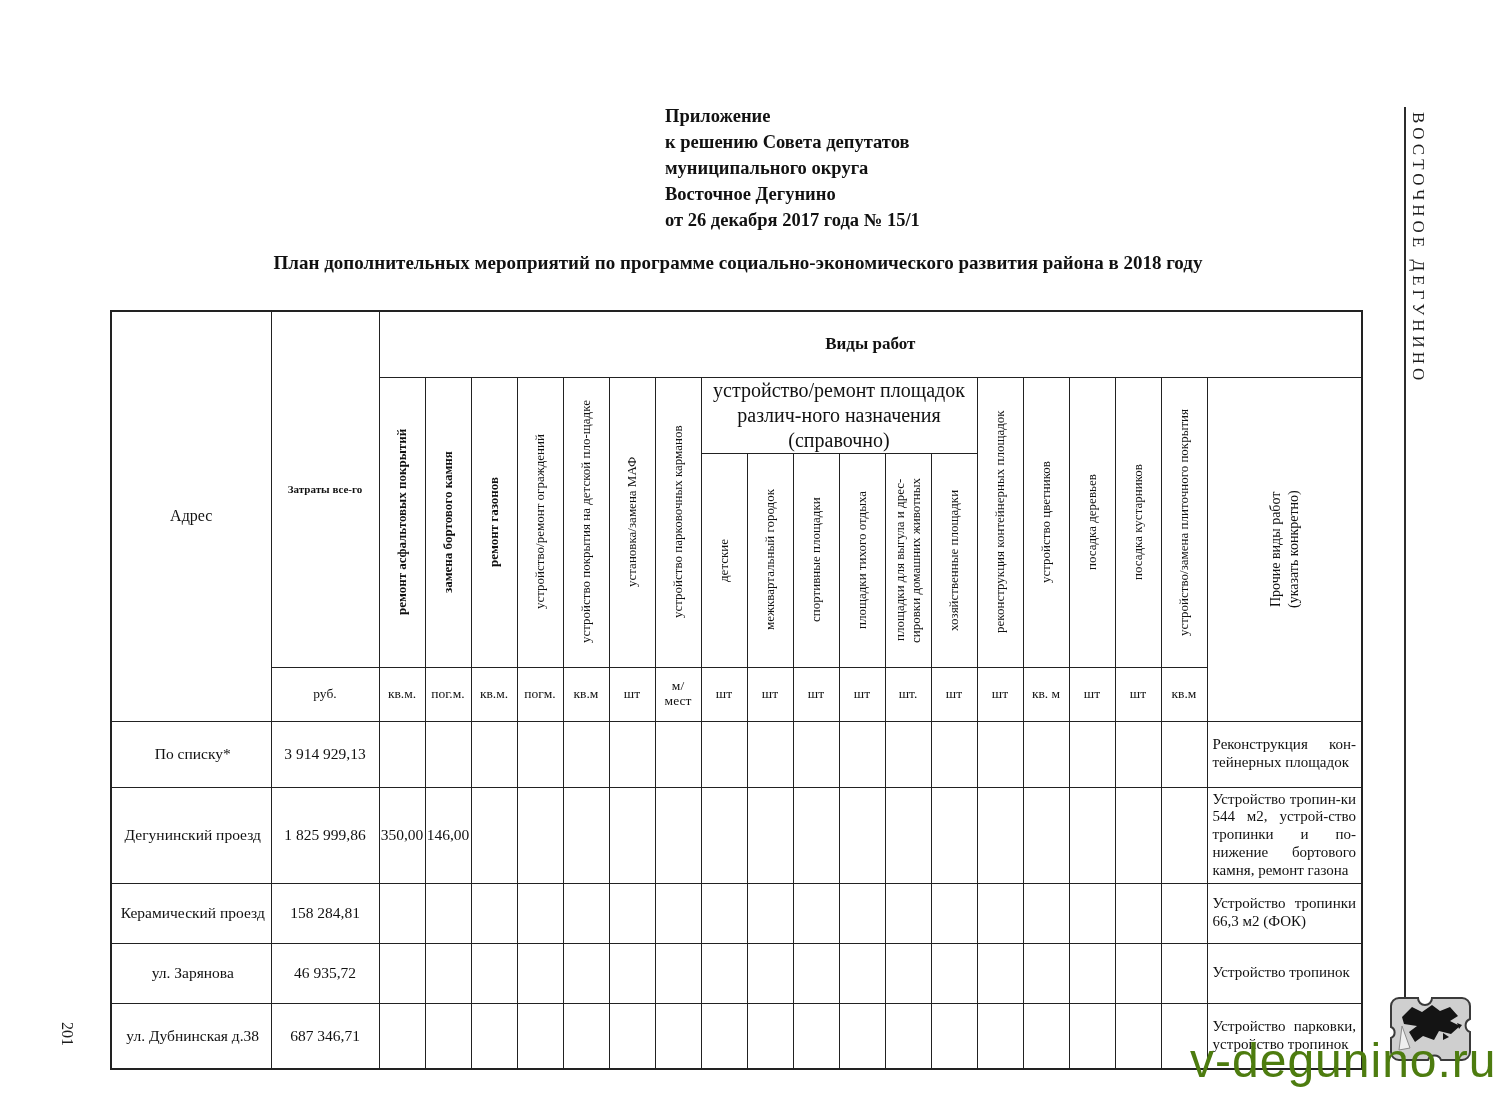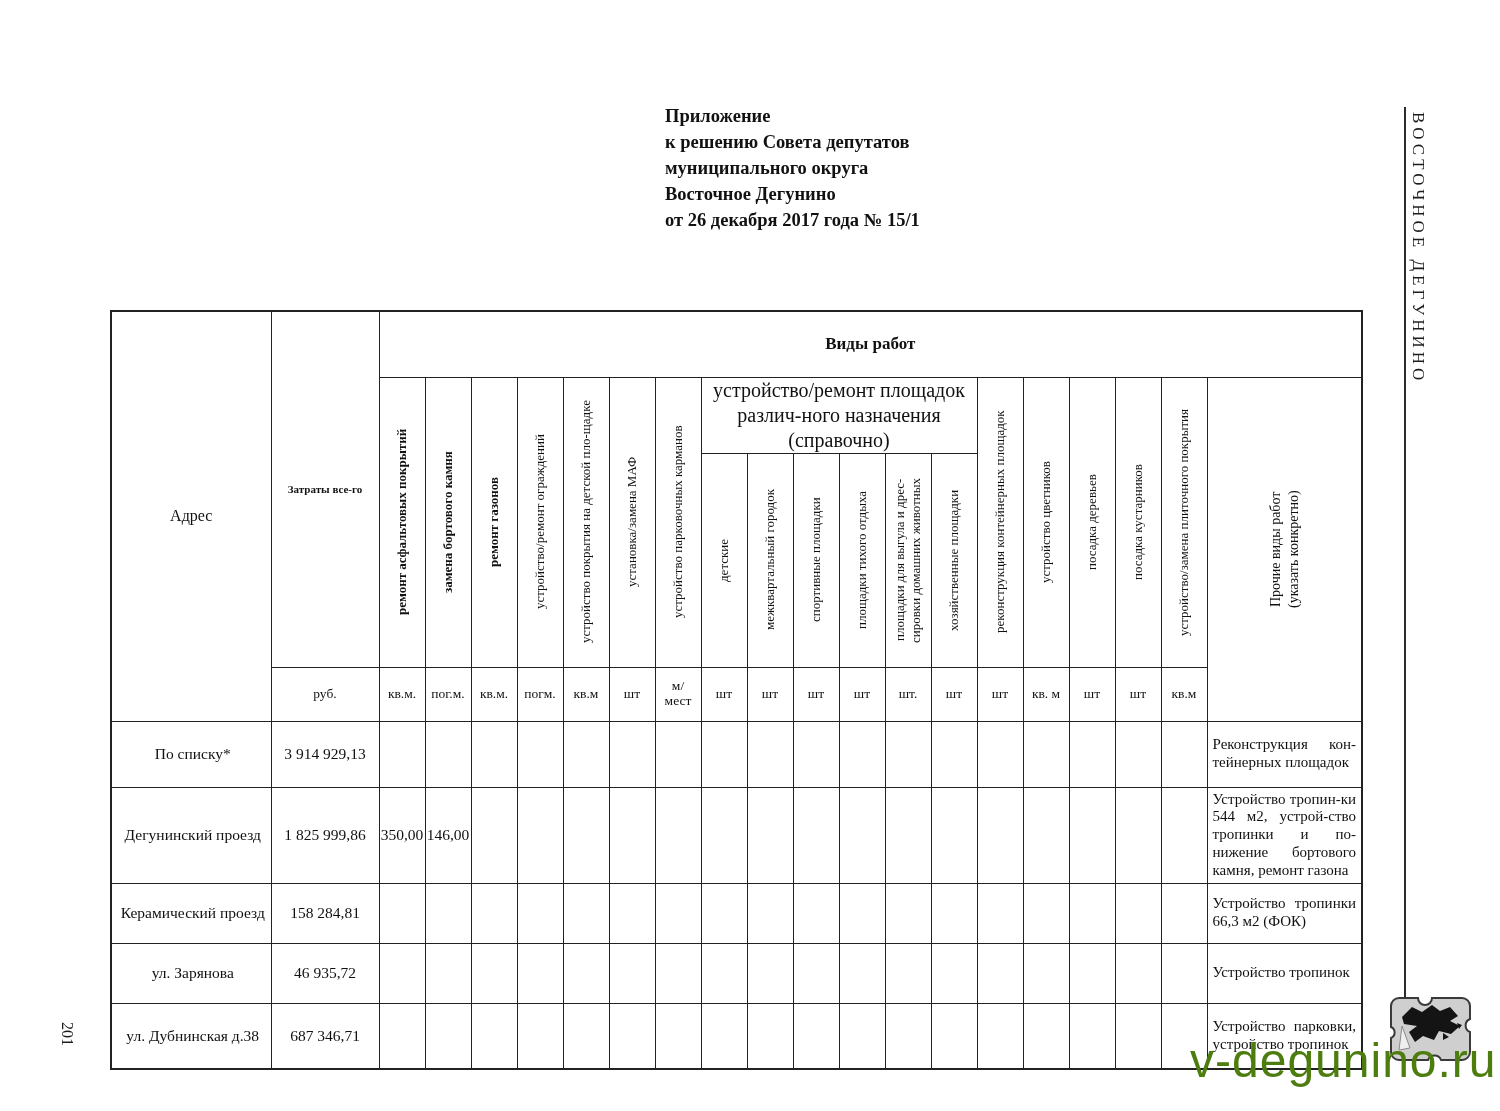--- a/index.html
+++ b/index.html
@@ -64,20 +64,21 @@
 <div class="page">
 
   <div class="appendix">
     <div>Приложение</div>
     <div>к решению Совета депутатов</div>
     <div>муниципального округа</div>
     <div>Восточное Дегунино</div>
     <div>от 26 декабря 2017 года № 15/1</div>
   </div>
 
+  <div class="doc-title">План дополнительных мероприятий по программе социально-экономического развития района в 2018 году</div>
 
   <div class="table-wrap">
     <table class="works">
       <colgroup>
         <col class="c-addr">
           <col class="c-cost">
         <col class="c-w">
           <col class="c-w">
           <col class="c-w">
           <col class="c-w">

